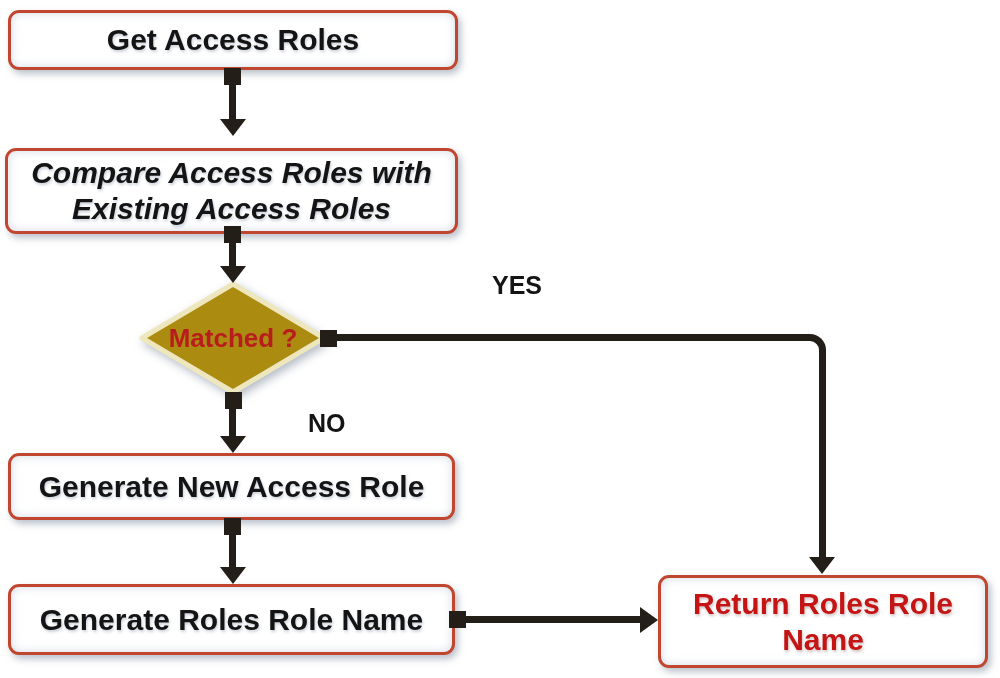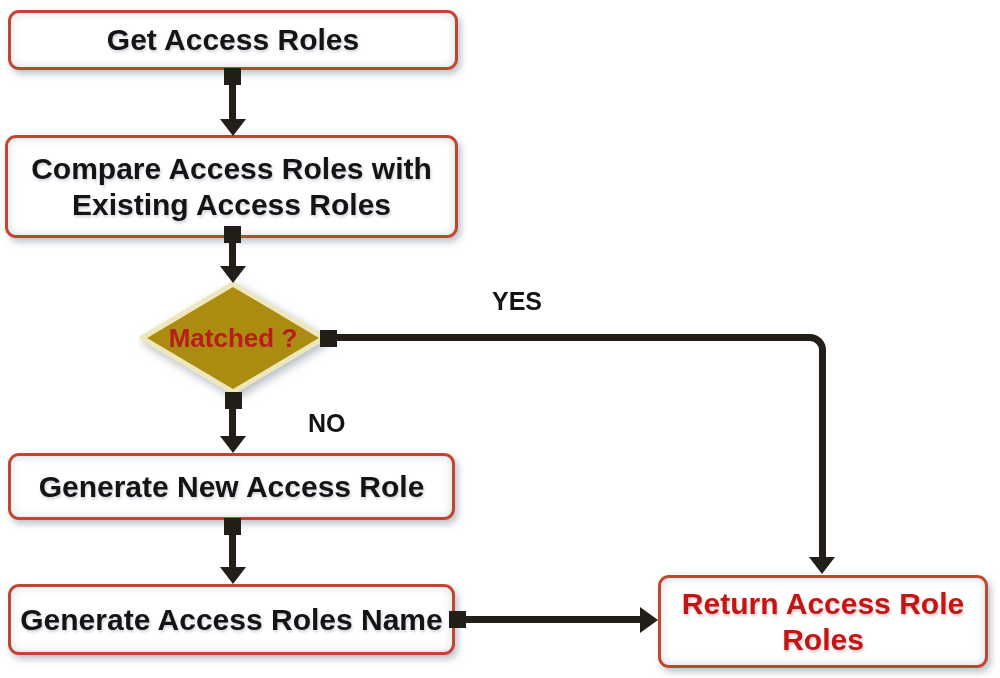--- a/index.html
+++ b/index.html
@@ -13,21 +13,21 @@
     background:#ffffff;
     border:3px solid #c1462f;
     border-radius:11px;
     box-shadow:3px 4px 7px rgba(132,144,162,.55), inset 0 0 10px rgba(176,189,206,.55);
     display:flex;align-items:center;justify-content:center;text-align:center;
     color:#141414;font-weight:700;font-size:30px;line-height:1.2;
     text-shadow:1px 2px 3px rgba(140,152,172,.45);
     box-sizing:border-box;padding:16px 6px;
   }
   #node-get     {left:8px;  top:10px;  width:450px; height:60px;}
-  #node-compare {left:5px;  top:135px; width:453px; height:103px;}
+  #node-compare {left:5px;  top:148px; width:453px; height:86px;font-style:italic;}
   #node-gennew  {left:8px;  top:453px; width:447px; height:67px;}
   #node-genname {left:8px;  top:584px; width:447px; height:71px;}
   #node-return  {left:658px;top:575px; width:330px; height:93px; color:#c41414;
                  text-shadow:1px 2px 3px rgba(150,120,120,.45);}
   
   .diamond-wrap{position:absolute;left:136px;top:278px;width:194px;height:120px;}
   .diamond-wrap svg{filter:drop-shadow(3px 4px 5px rgba(132,144,162,.6));}
   .diamond-label{
     position:absolute;left:0;top:0;width:194px;height:120px;
     display:flex;align-items:center;justify-content:center;
@@ -43,21 +43,21 @@
   .head-right{position:absolute;width:0;height:0;
     border-top:13px solid transparent;border-bottom:13px solid transparent;
     border-left:18px solid #241e18;}
   .elbow{
     position:absolute;left:324px;top:334px;width:502px;height:226px;
     border-top:7px solid #241e18;border-right:7px solid #241e18;
     border-top-right-radius:16px;box-sizing:border-box;
   }
   
   .edge-label{position:absolute;color:#141414;font-weight:700;font-size:25px;}
-  #label-yes{left:492px;top:287px;}
+  #label-yes{left:492px;top:271px;}
   #label-no {left:308px;top:409px;}
 </style>
 </head>
 <body>
 
 <div class="canvas">
 
   <div class="box" id="node-get">
     <span>Get Access Roles</span>
   </div>
@@ -71,25 +71,25 @@
       <polygon points="97,6 188,60 97,114 6,60" fill="#ab8c10" stroke="#eee7bd" stroke-width="5" stroke-linejoin="round"></polygon>
     </svg>
     <div class="diamond-label">Matched ?</div>
   </div>
 
   <div class="box" id="node-gennew">
     <span>Generate New Access Role</span>
   </div>
 
   <div class="box" id="node-genname">
-    <span>Generate Access Roles Name</span>
+    <span>Generate Roles Role Name</span>
   </div>
 
   <div class="box" id="node-return">
-    <span>Return Access Role Roles</span>
+    <span>Return Roles Role Name</span>
   </div>
 
   <div class="tail" style="left:224px;top:68px;"></div>
   <div class="shaft-v" style="left:229px;top:70px;height:52px;"></div>
   <div class="head-down" style="left:220px;top:119px;"></div>
 
   <div class="tail" style="left:224px;top:226px;"></div>
   <div class="shaft-v" style="left:229px;top:228px;height:40px;"></div>
   <div class="head-down" style="left:220px;top:266px;"></div>
 

